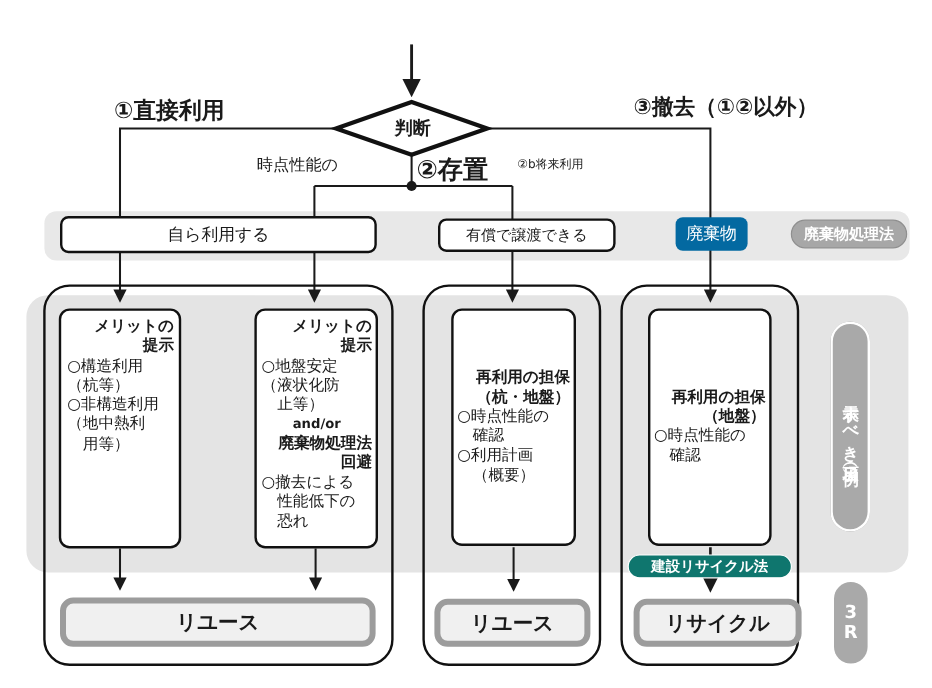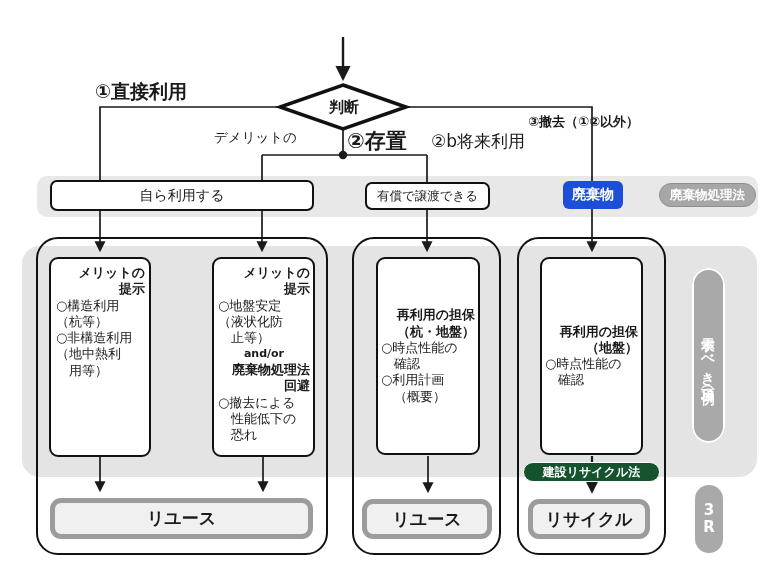--- a/index.html
+++ b/index.html
@@ -17,32 +17,32 @@
 
   
   .start{left:162px;top:5px;width:358px;height:31px;background:#fff;border:3px solid #111;border-radius:9px;
          display:flex;align-items:center;justify-content:center;font-weight:bold;font-size:16px;z-index:2;}
 
   
   .decision-label{left:313px;top:98px;width:62px;text-align:center;font-weight:bold;font-size:15px;z-index:3;}
 
   
   .lbl-direct{left:85px;top:79px;font-size:19px;font-weight:bold;z-index:3;margin-left:10px;}
-  .lbl-removal{left:528px;top:77px;font-size:13px;font-weight:bold;z-index:3;margin-top:36px;}
+  .lbl-removal{left:528px;top:77px;font-size:18px;font-weight:bold;z-index:3;}
   .lbl-2a{left:214px;top:129px;font-size:13.5px;z-index:3;}
   .lbl-leave{left:347px;top:127px;font-size:21px;font-weight:bold;z-index:3;}
-  .lbl-2b{left:431px;top:130px;font-size:17px;z-index:3;}
+  .lbl-2b{left:431px;top:130px;font-size:10px;z-index:3;}
 
   
   .self-use{left:50px;top:180px;width:264px;height:31px;background:#fff;border:2.5px solid #111;border-radius:7px;
             display:flex;align-items:center;justify-content:center;font-size:14px;z-index:2;}
-  .transfer{left:365px;top:182px;width:125px;height:28px;background:#fff;border:2.5px solid #111;border-radius:7px;
+  .transfer{left:365px;top:182px;width:148px;height:28px;background:#fff;border:2.5px solid #111;border-radius:7px;
             display:flex;align-items:center;justify-content:center;font-size:12.5px;z-index:2;}
-  .waste{left:563px;top:181px;width:60px;height:28px;background:#1d4ed8;color:#fff;border-radius:6px;
-         display:flex;align-items:center;justify-content:center;font-size:14px;font-weight:bold;z-index:2;}
+  .waste{left:563px;top:181px;width:60px;height:28px;background:#0369a1;color:#fff;border-radius:6px;
+         display:flex;align-items:center;justify-content:center;font-size:14px;font-weight:normal;z-index:2;}
   .waste-law{left:659px;top:183px;width:97px;height:24px;background:#a7a7a7;color:#fff;border:1.5px solid #8f8f8f;
              border-radius:13px;display:flex;align-items:center;justify-content:center;font-size:12.5px;font-weight:bold;z-index:2;}
 
   
   .container{border:2px solid #111;border-radius:22px;background:transparent;z-index:2;}
   .c1{left:36px;top:237px;width:292px;height:318px;}
   .c2{left:352px;top:237px;width:149px;height:318px;}
   .c3{left:517px;top:237px;width:149px;height:318px;}
 
   
@@ -53,24 +53,24 @@
   .b4{left:540px;top:257px;width:103px;height:198px;display:flex;flex-direction:column;justify-content:center;padding:0 3px;}
   .inner .head{font-weight:bold;text-align:right;}
   .inner .body{text-align:left;}
   .inner .conn{font-weight:bold;text-align:center;font-size:11px;margin:1px 0;}
 
   
   .outcome{background:#f0f0f0;border:5px solid #9c9c9c;border-radius:11px;display:flex;align-items:center;justify-content:center;
            font-weight:bold;font-size:17px;z-index:2;}
   .o1{left:50px;top:498px;width:263px;height:41px;}
   .o2{left:362px;top:499px;width:130px;height:40px;}
-  .o3{left:528px;top:499px;width:122px;height:40px;}
+  .o3{left:528px;top:499px;width:140px;height:40px;}
 
   
-  .crl{left:523px;top:462px;width:137px;height:20px;background:#14532d;color:#fff;border:1.5px solid #fff;border-radius:11px;
+  .crl{left:523px;top:462px;width:137px;height:20px;background:#0f766e;color:#fff;border:1.5px solid #fff;border-radius:11px;
        display:flex;align-items:center;justify-content:center;font-size:12px;font-weight:bold;z-index:2;text-align:center;}
   .vpill{left:692px;top:268px;width:33px;height:175px;background:#a9a9a9;border-radius:17px;box-shadow:inset 0 0 0 2px #fff;
          display:flex;align-items:center;justify-content:center;z-index:2;}
   .vpill span{writing-mode:vertical-rl;color:#fff;font-weight:bold;font-size:13.5px;letter-spacing:1px;}
   .rpill{left:695px;top:485px;width:28px;height:68px;background:#a9a9a9;border-radius:14px;color:#fff;font-weight:bold;
          font-size:15px;line-height:1.15;display:flex;align-items:center;justify-content:center;text-align:center;z-index:2;}
 </style>
 </head>
 <body>
 
@@ -104,21 +104,21 @@
     <line x1="592" y1="456" x2="592" y2="491" stroke="#1a1a1a" stroke-width="2.2" marker-end="url(#arr)"></line>
 
     <polygon points="343,85 406,107 343,129 280,107" fill="#fff" stroke="#111" stroke-width="3.5"></polygon>
   </svg>
 
 
   <div class="abs decision-label">判断</div>
 
   <div class="abs lbl-direct">①直接利用</div>
   <div class="abs lbl-removal">③撤去（①②以外）</div>
-  <div class="abs lbl-2a">デメリットの</div>
+  <div class="abs lbl-2a">時点性能の</div>
   <div class="abs lbl-leave">②存置</div>
   <div class="abs lbl-2b">②b将来利用</div>
 
   <div class="abs self-use">
     <span>自ら利用する</span>
   </div>
   <div class="abs transfer">
     <span>有償で譲渡できる</span>
   </div>
   <div class="abs waste">

